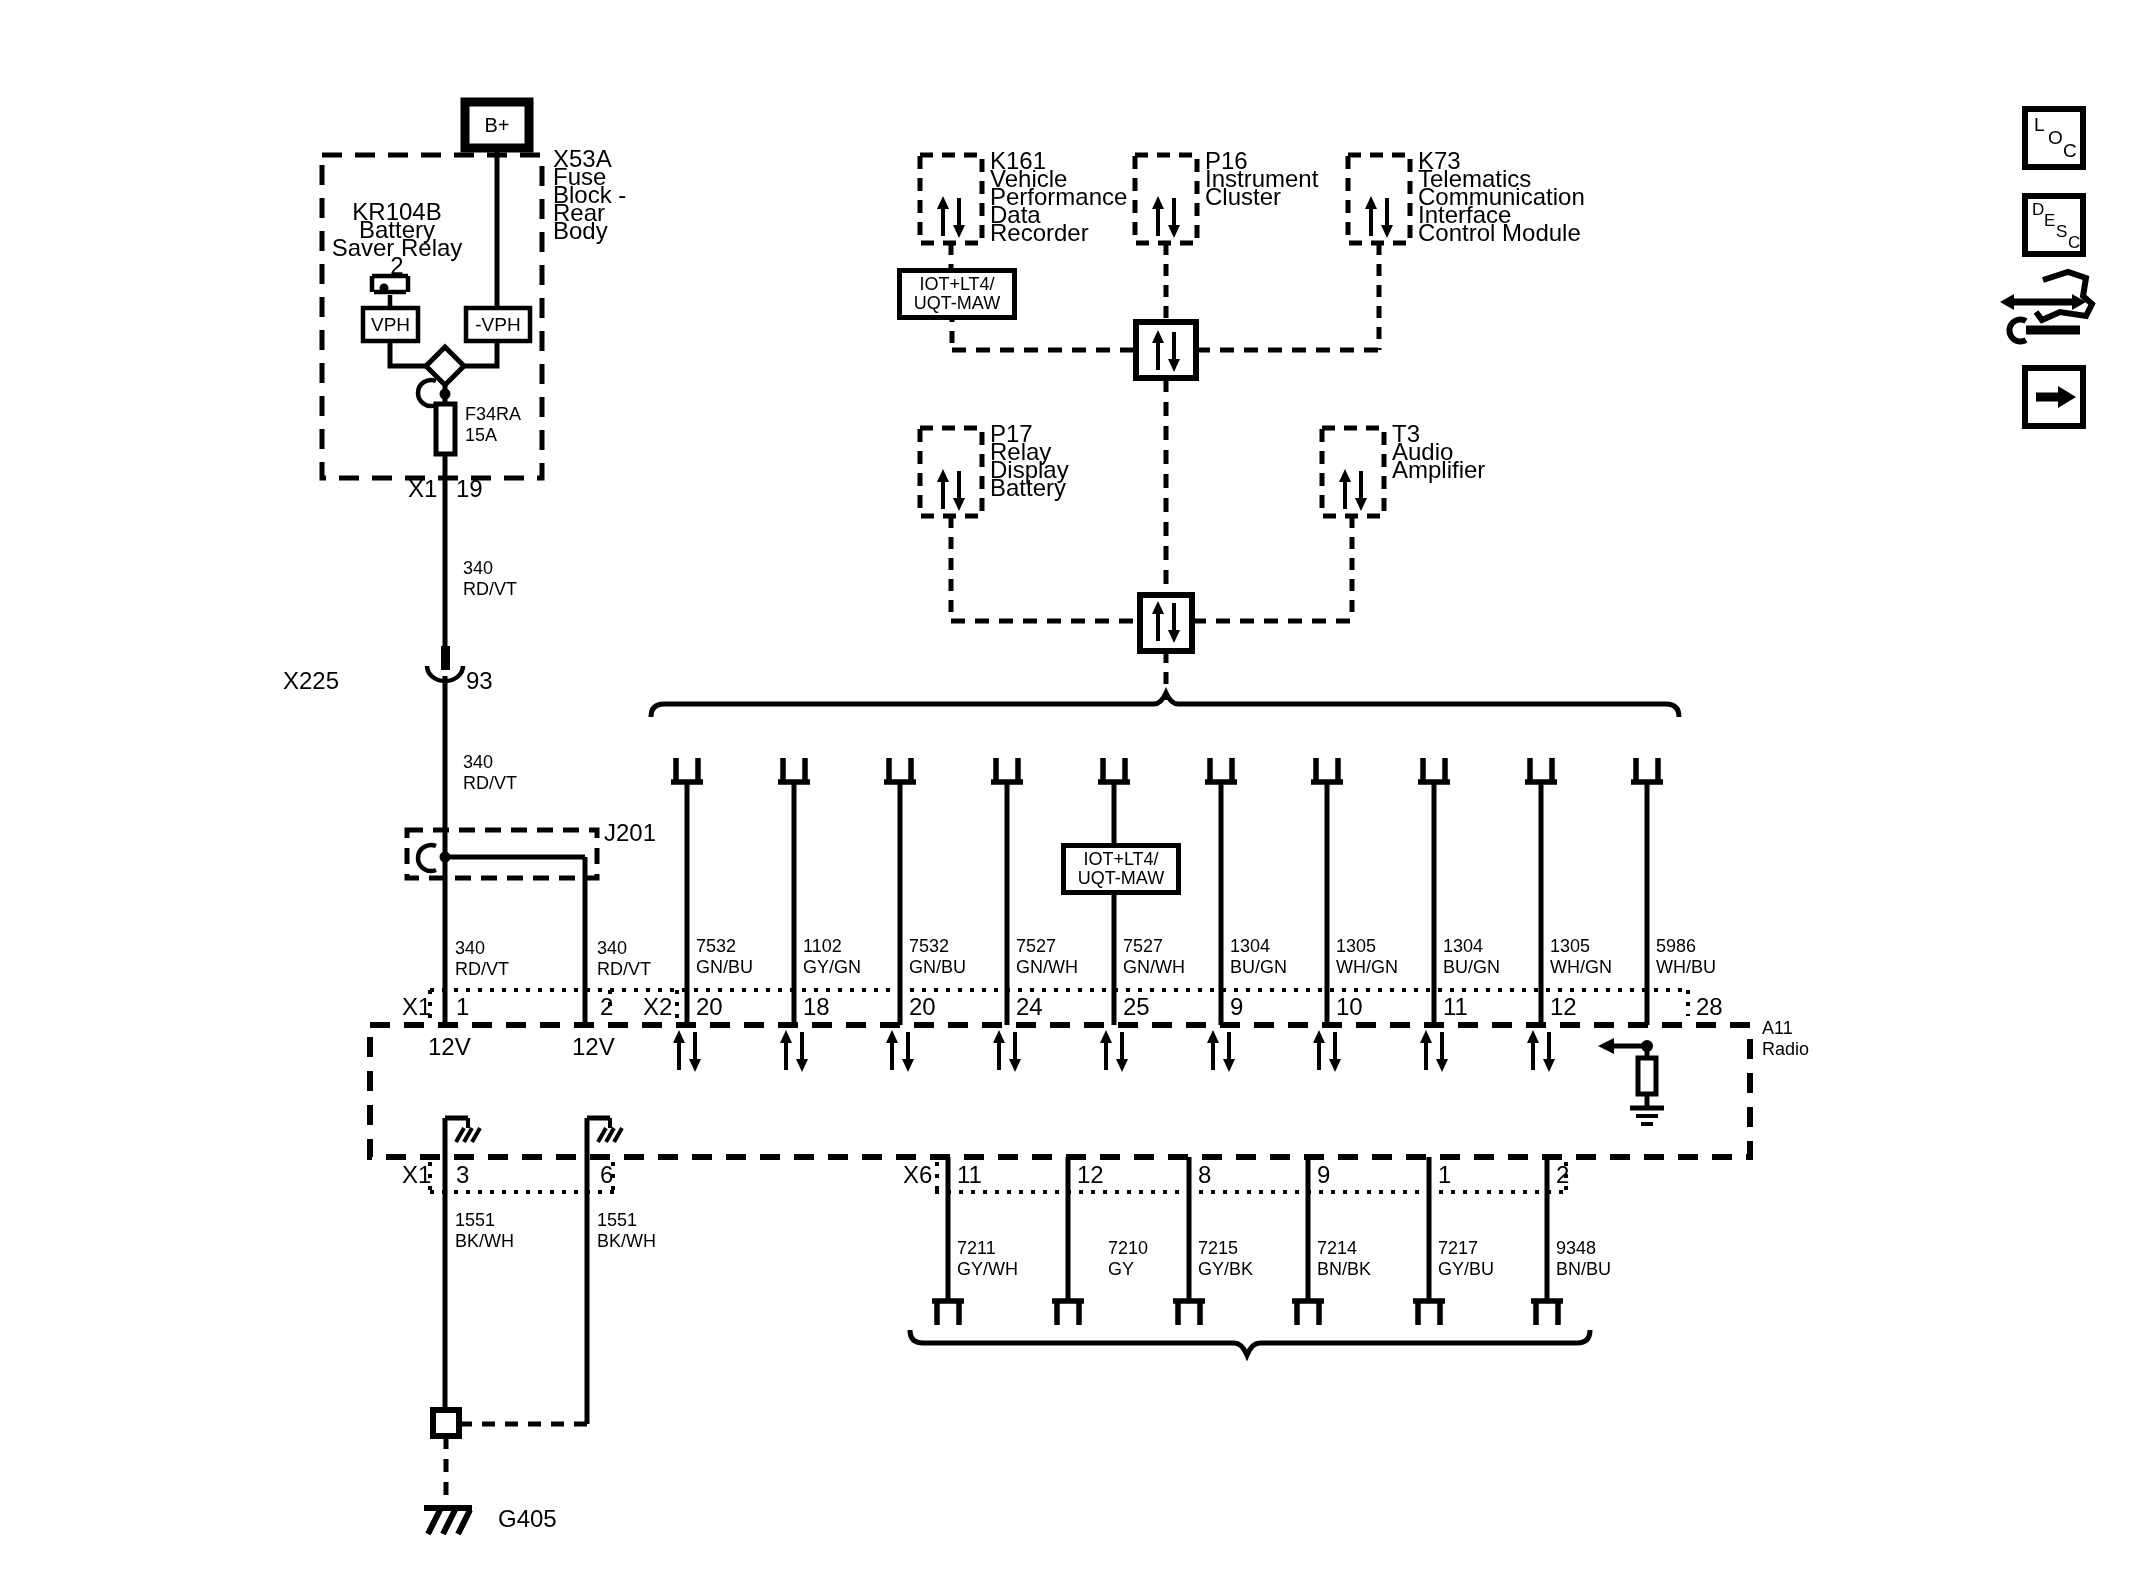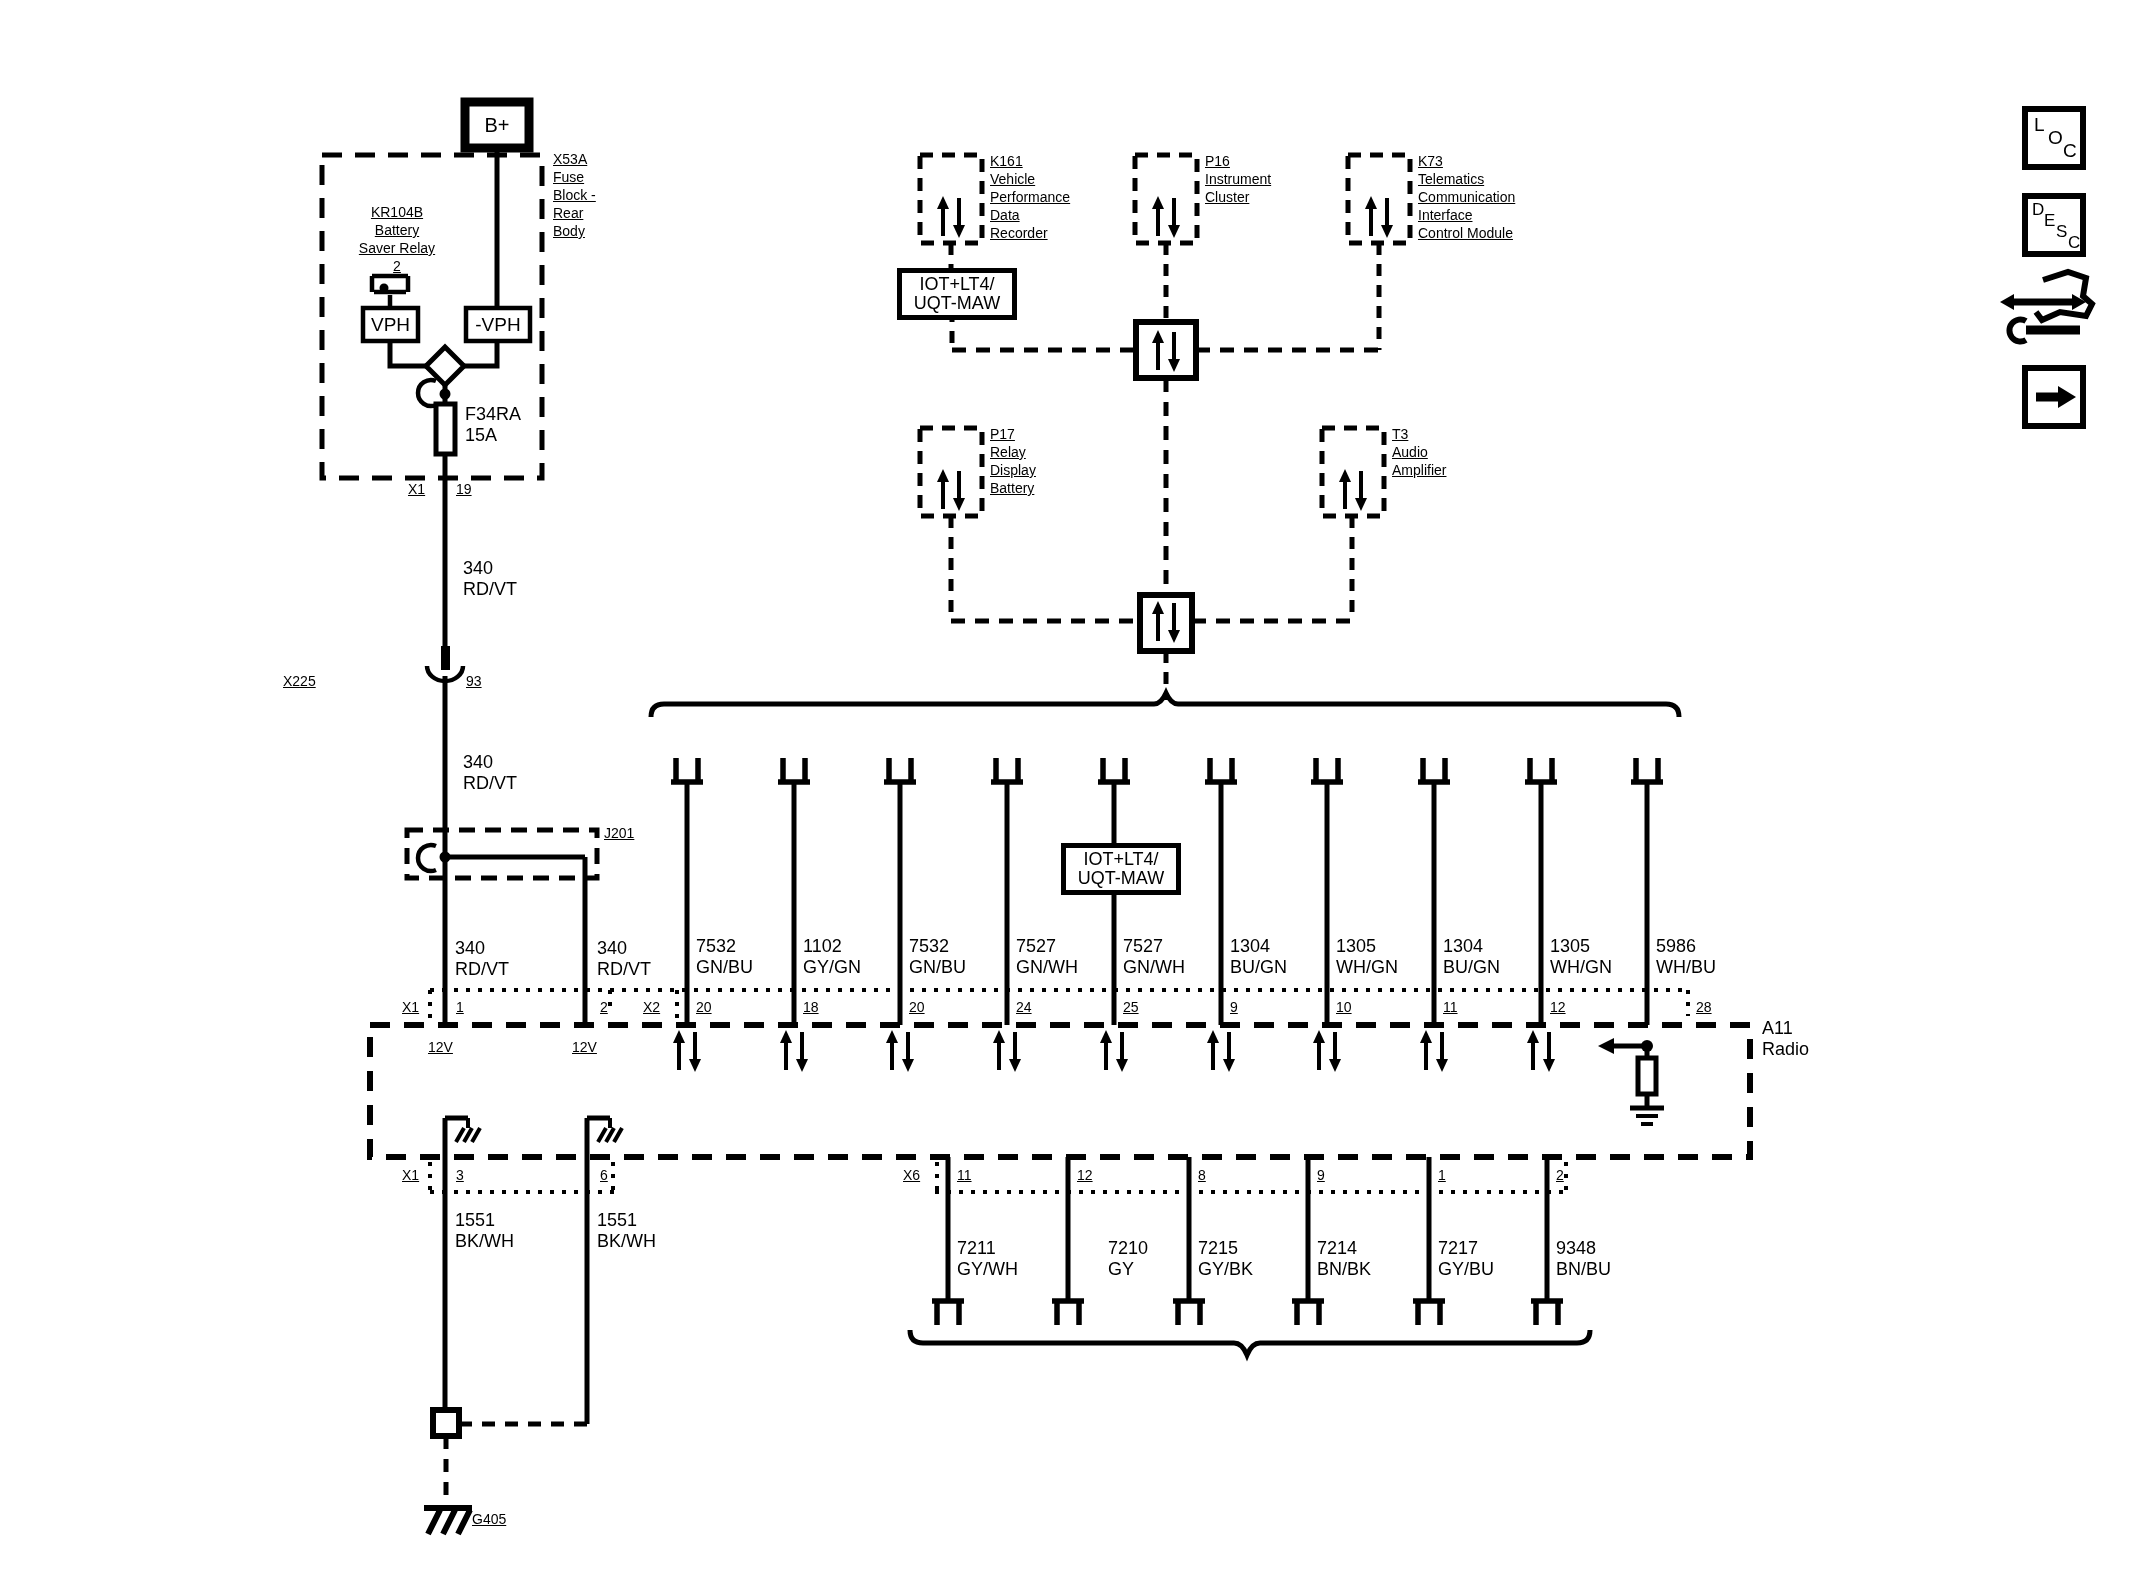--- a/index.html
+++ b/index.html
@@ -1,19 +1,19 @@
 <!DOCTYPE html>
 <html><head>
 <meta charset="utf-8">
 <style>
   html,body{margin:0;padding:0;background:#fff;}
   .canvas{position:relative;width:2130px;height:1595px;background:#fff;
           font-family:"Liberation Sans",sans-serif;color:#000;overflow:hidden;}
   svg{position:absolute;left:0;top:0;z-index:1;}
-  .lbl{position:absolute;font-size:14px;line-height:18px;white-space:pre;z-index:2;text-decoration:underline;}
+  .lbl{position:absolute;font-size:24px;line-height:18px;white-space:pre;z-index:2;}
   .wlbl{position:absolute;font-size:18px;line-height:21px;white-space:pre;z-index:2;}
   .ctr{text-align:center;}
   .boxlbl{position:absolute;display:flex;align-items:center;justify-content:center;
           background:#fff;z-index:2;font-size:19px;}
   .netbox{position:absolute;width:110px;height:42px;border:5px solid #000;background:#fff;
           display:flex;flex-direction:column;align-items:center;justify-content:center;
           font-size:18px;line-height:19px;z-index:3;}
   .tool{position:absolute;width:52px;height:52px;border:6px solid #000;background:#fff;z-index:2;}
   .tool span{position:absolute;font-size:19px;}
   .toolicon{position:absolute;z-index:2;}
@@ -383,21 +383,21 @@
 <span>GY</span></div>
 <div class="wlbl" style="left:1198px;top:1238px;"><span>7215</span>
 <span>GY/BK</span></div>
 <div class="wlbl" style="left:1317px;top:1238px;"><span>7214</span>
 <span>BN/BK</span></div>
 <div class="wlbl" style="left:1438px;top:1238px;"><span>7217</span>
 <span>GY/BU</span></div>
 <div class="wlbl" style="left:1556px;top:1238px;"><span>9348</span>
 <span>BN/BU</span></div>
 
-<div class="lbl" style="left:472px;top:1510px;">G405</div>
+<div class="lbl" style="left:498px;top:1510px;">G405</div>
 
 
 <div class="tool" style="left:2022px;top:106px;">
   <span style="left:6px;top:2px;">L</span>
   <span style="left:20px;top:15px;">O</span>
   <span style="left:35px;top:28px;">C</span>
 </div>
 <div class="tool" style="left:2022px;top:193px;">
   <span style="left:4px;top:1px;font-size:17px;">D</span>
   <span style="left:16px;top:12px;font-size:17px;">E</span>

